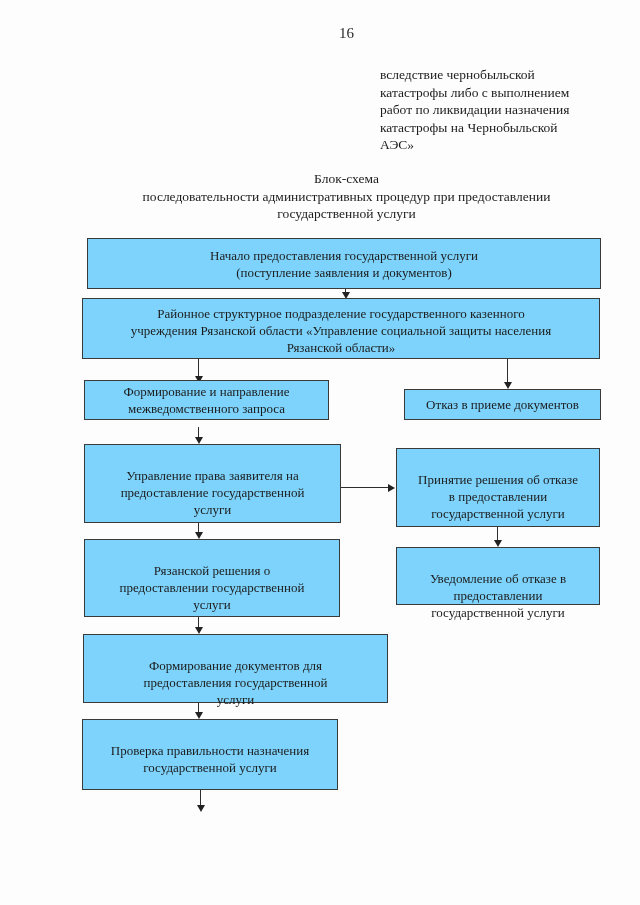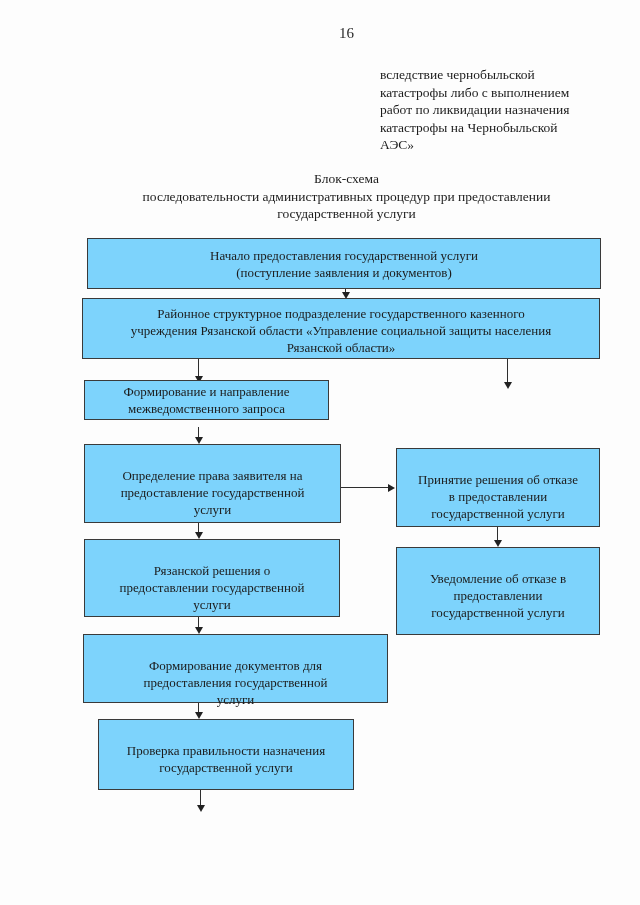--- a/index.html
+++ b/index.html
@@ -127,49 +127,52 @@
   <div class="varrow" style="left:503px; top:359px; height:30px;">
     <div class="arrow-line"></div>
     <div class="arrow-head"></div>
   </div>
 
   <div class="node center" style="left:84px; top:380px; width:245px; height:40px;">
     <span class="node-text">Формирование и направление
 межведомственного запроса</span>
   </div>
 
+  <div class="node center" style="left:404px; top:389px; width:197px; height:31px;">
+    <span class="node-text">Отказ в приеме документов</span>
+  </div>
 
   <div class="varrow" style="left:194px; top:427px; height:17px;">
     <div class="arrow-line"></div>
     <div class="arrow-head"></div>
   </div>
 
   <div class="node" style="left:84px; top:444px; width:257px; height:79px;">
-    <span class="node-text">Определение права заявителя на
+    <span class="node-text">Управление права заявителя на
 предоставление государственной
 услуги</span>
   </div>
 
   <div class="harrow" style="left:341px; top:483px; width:54px;">
     <div class="arrow-line"></div>
     <div class="arrow-head"></div>
   </div>
 
   <div class="node" style="left:396px; top:448px; width:204px; height:79px;">
     <span class="node-text">Принятие решения об отказе
 в предоставлении
 государственной услуги</span>
   </div>
 
   <div class="varrow" style="left:493px; top:527px; height:20px;">
     <div class="arrow-line"></div>
     <div class="arrow-head"></div>
   </div>
 
-  <div class="node" style="left:396px; top:547px; width:204px; height:88px;justify-content:center;">
+  <div class="node" style="left:396px; top:547px; width:204px; height:58px;justify-content:center;">
     <span class="node-text">Уведомление об отказе в
 предоставлении
 государственной услуги</span>
   </div>
 
   <div class="varrow" style="left:194px; top:523px; height:16px;">
     <div class="arrow-line"></div>
     <div class="arrow-head"></div>
   </div>
 
@@ -188,21 +191,21 @@
     <span class="node-text">Формирование документов для
 предоставления государственной
 услуги</span>
   </div>
 
   <div class="varrow" style="left:194px; top:703px; height:16px;">
     <div class="arrow-line"></div>
     <div class="arrow-head"></div>
   </div>
 
-  <div class="node" style="left:82px; top:719px; width:256px; height:71px;margin-left:16px;">
+  <div class="node" style="left:82px; top:719px; width:256px; height:71px;">
     <span class="node-text">Проверка правильности назначения
 государственной услуги</span>
   </div>
 
   <div class="varrow" style="left:196px; top:790px; height:22px;">
     <div class="arrow-line"></div>
     <div class="arrow-head"></div>
   </div>
 
 </div>

